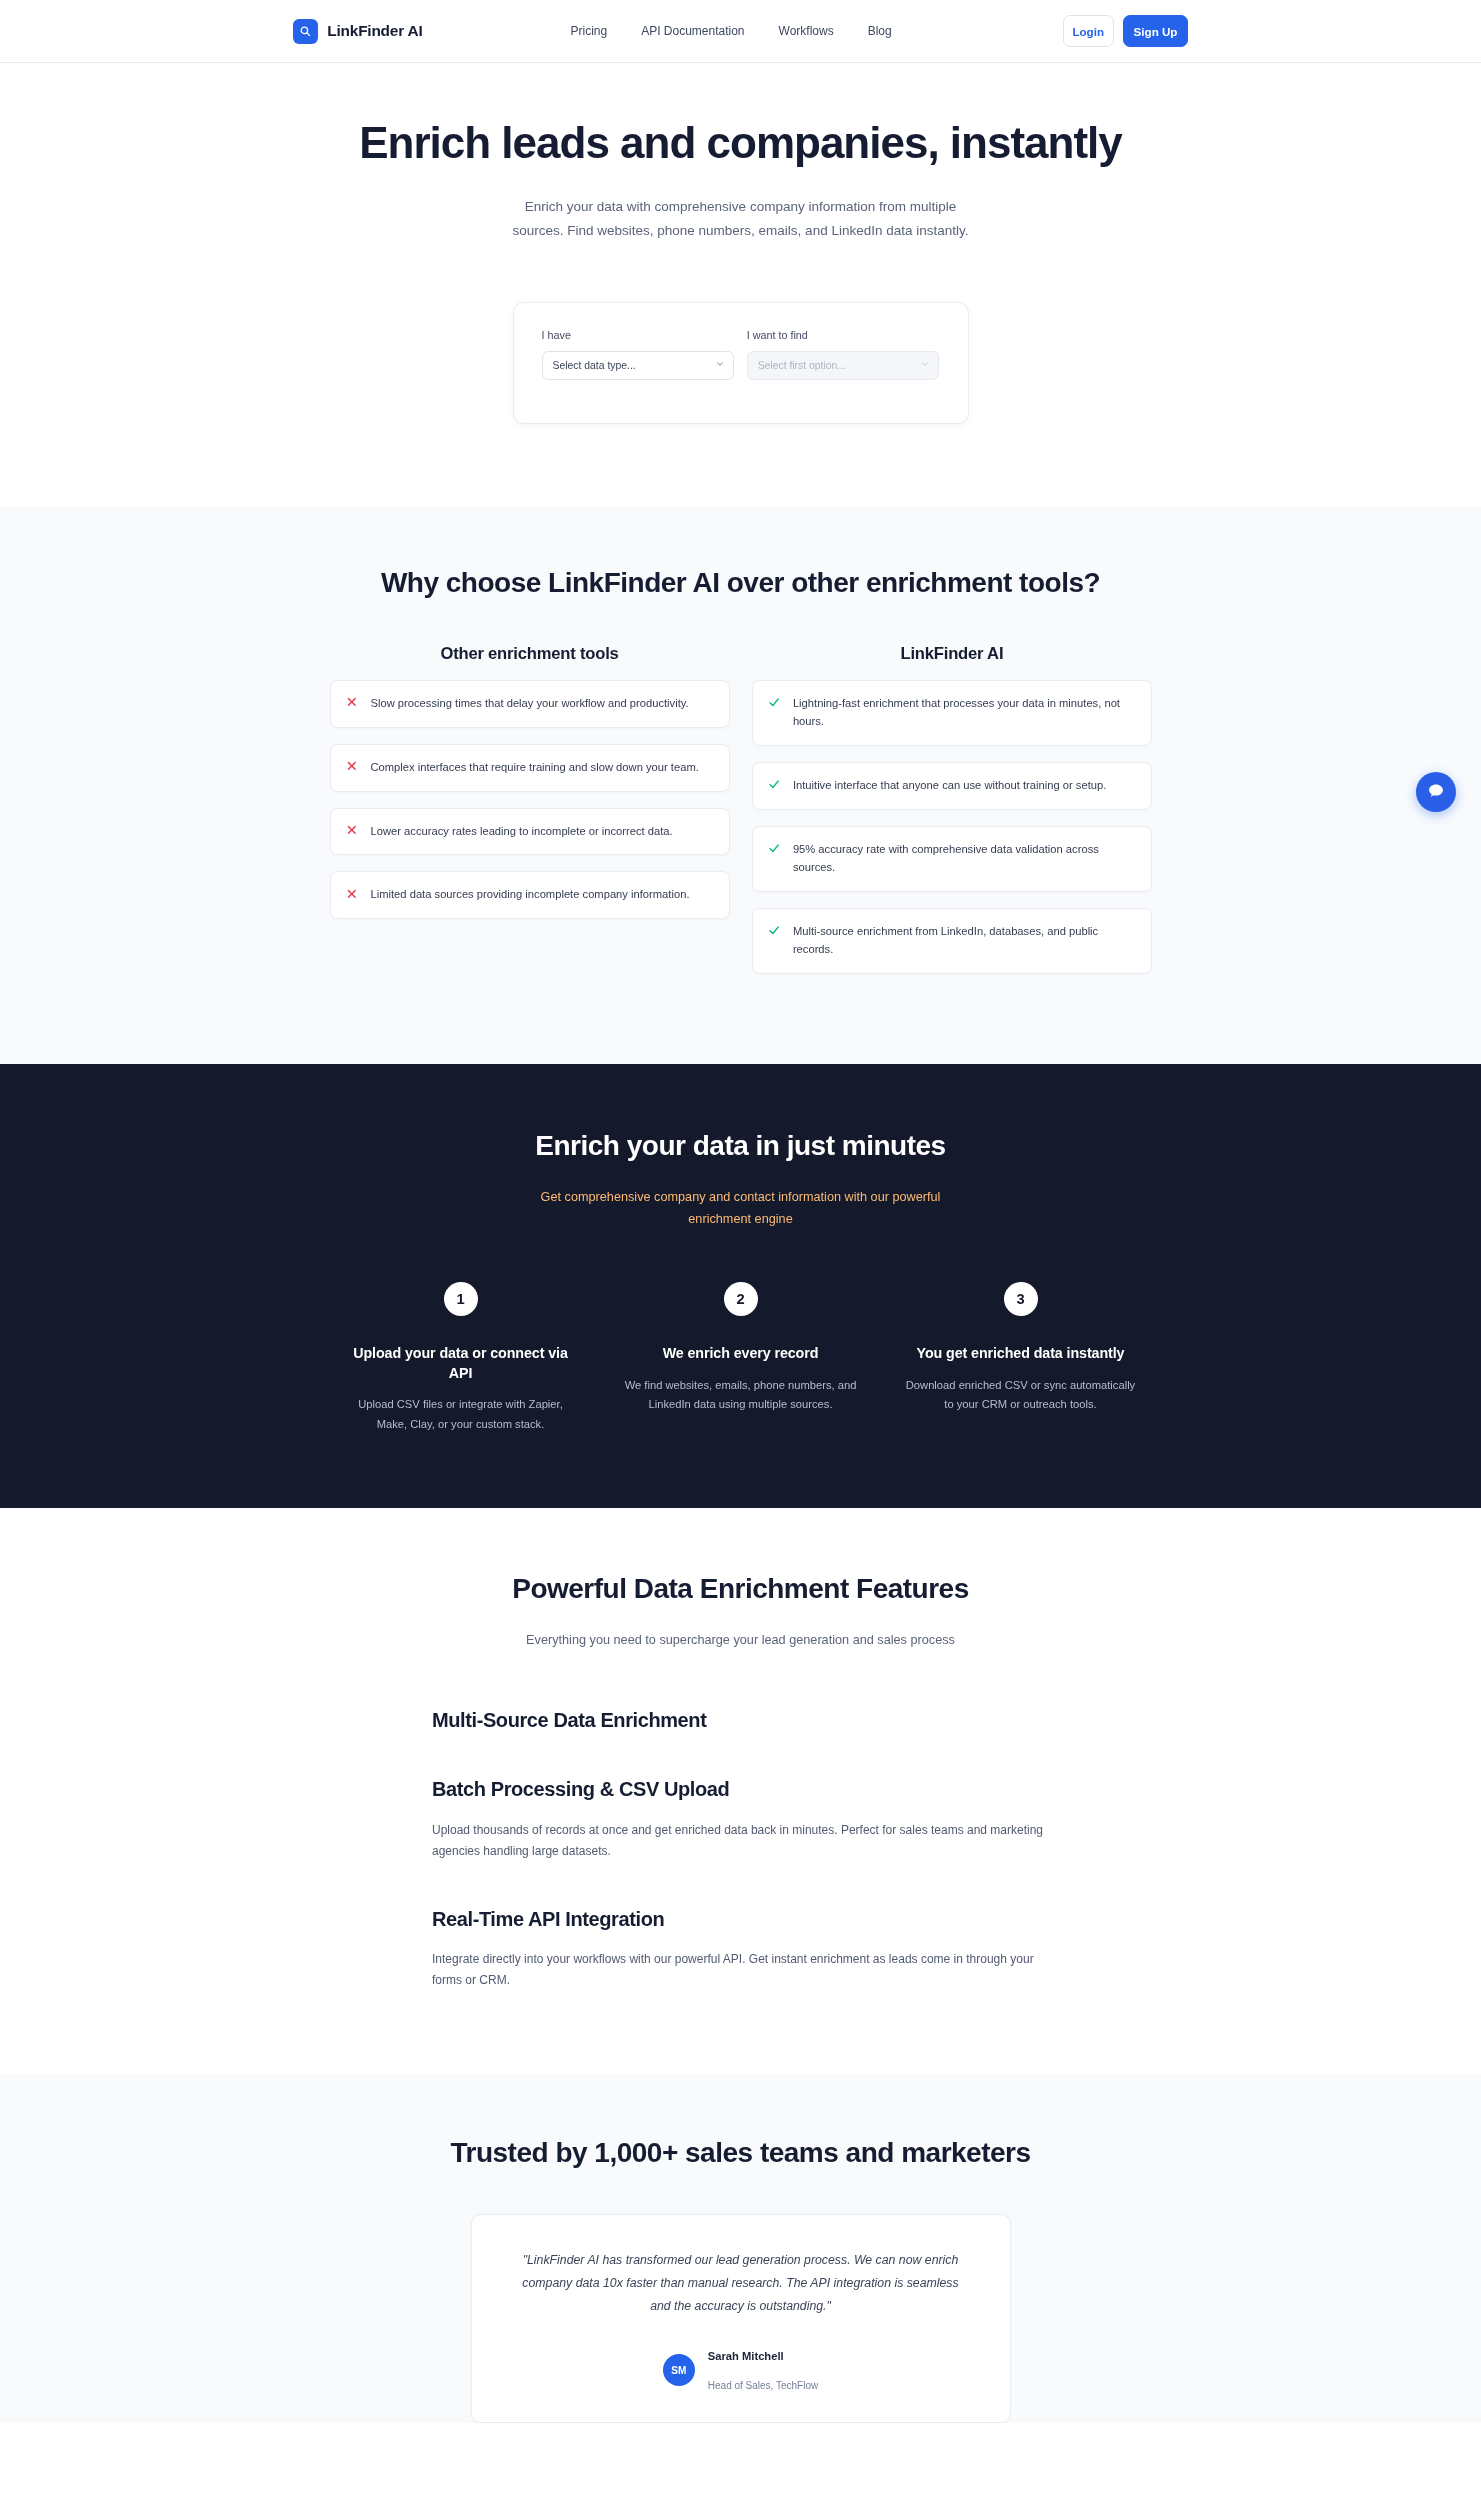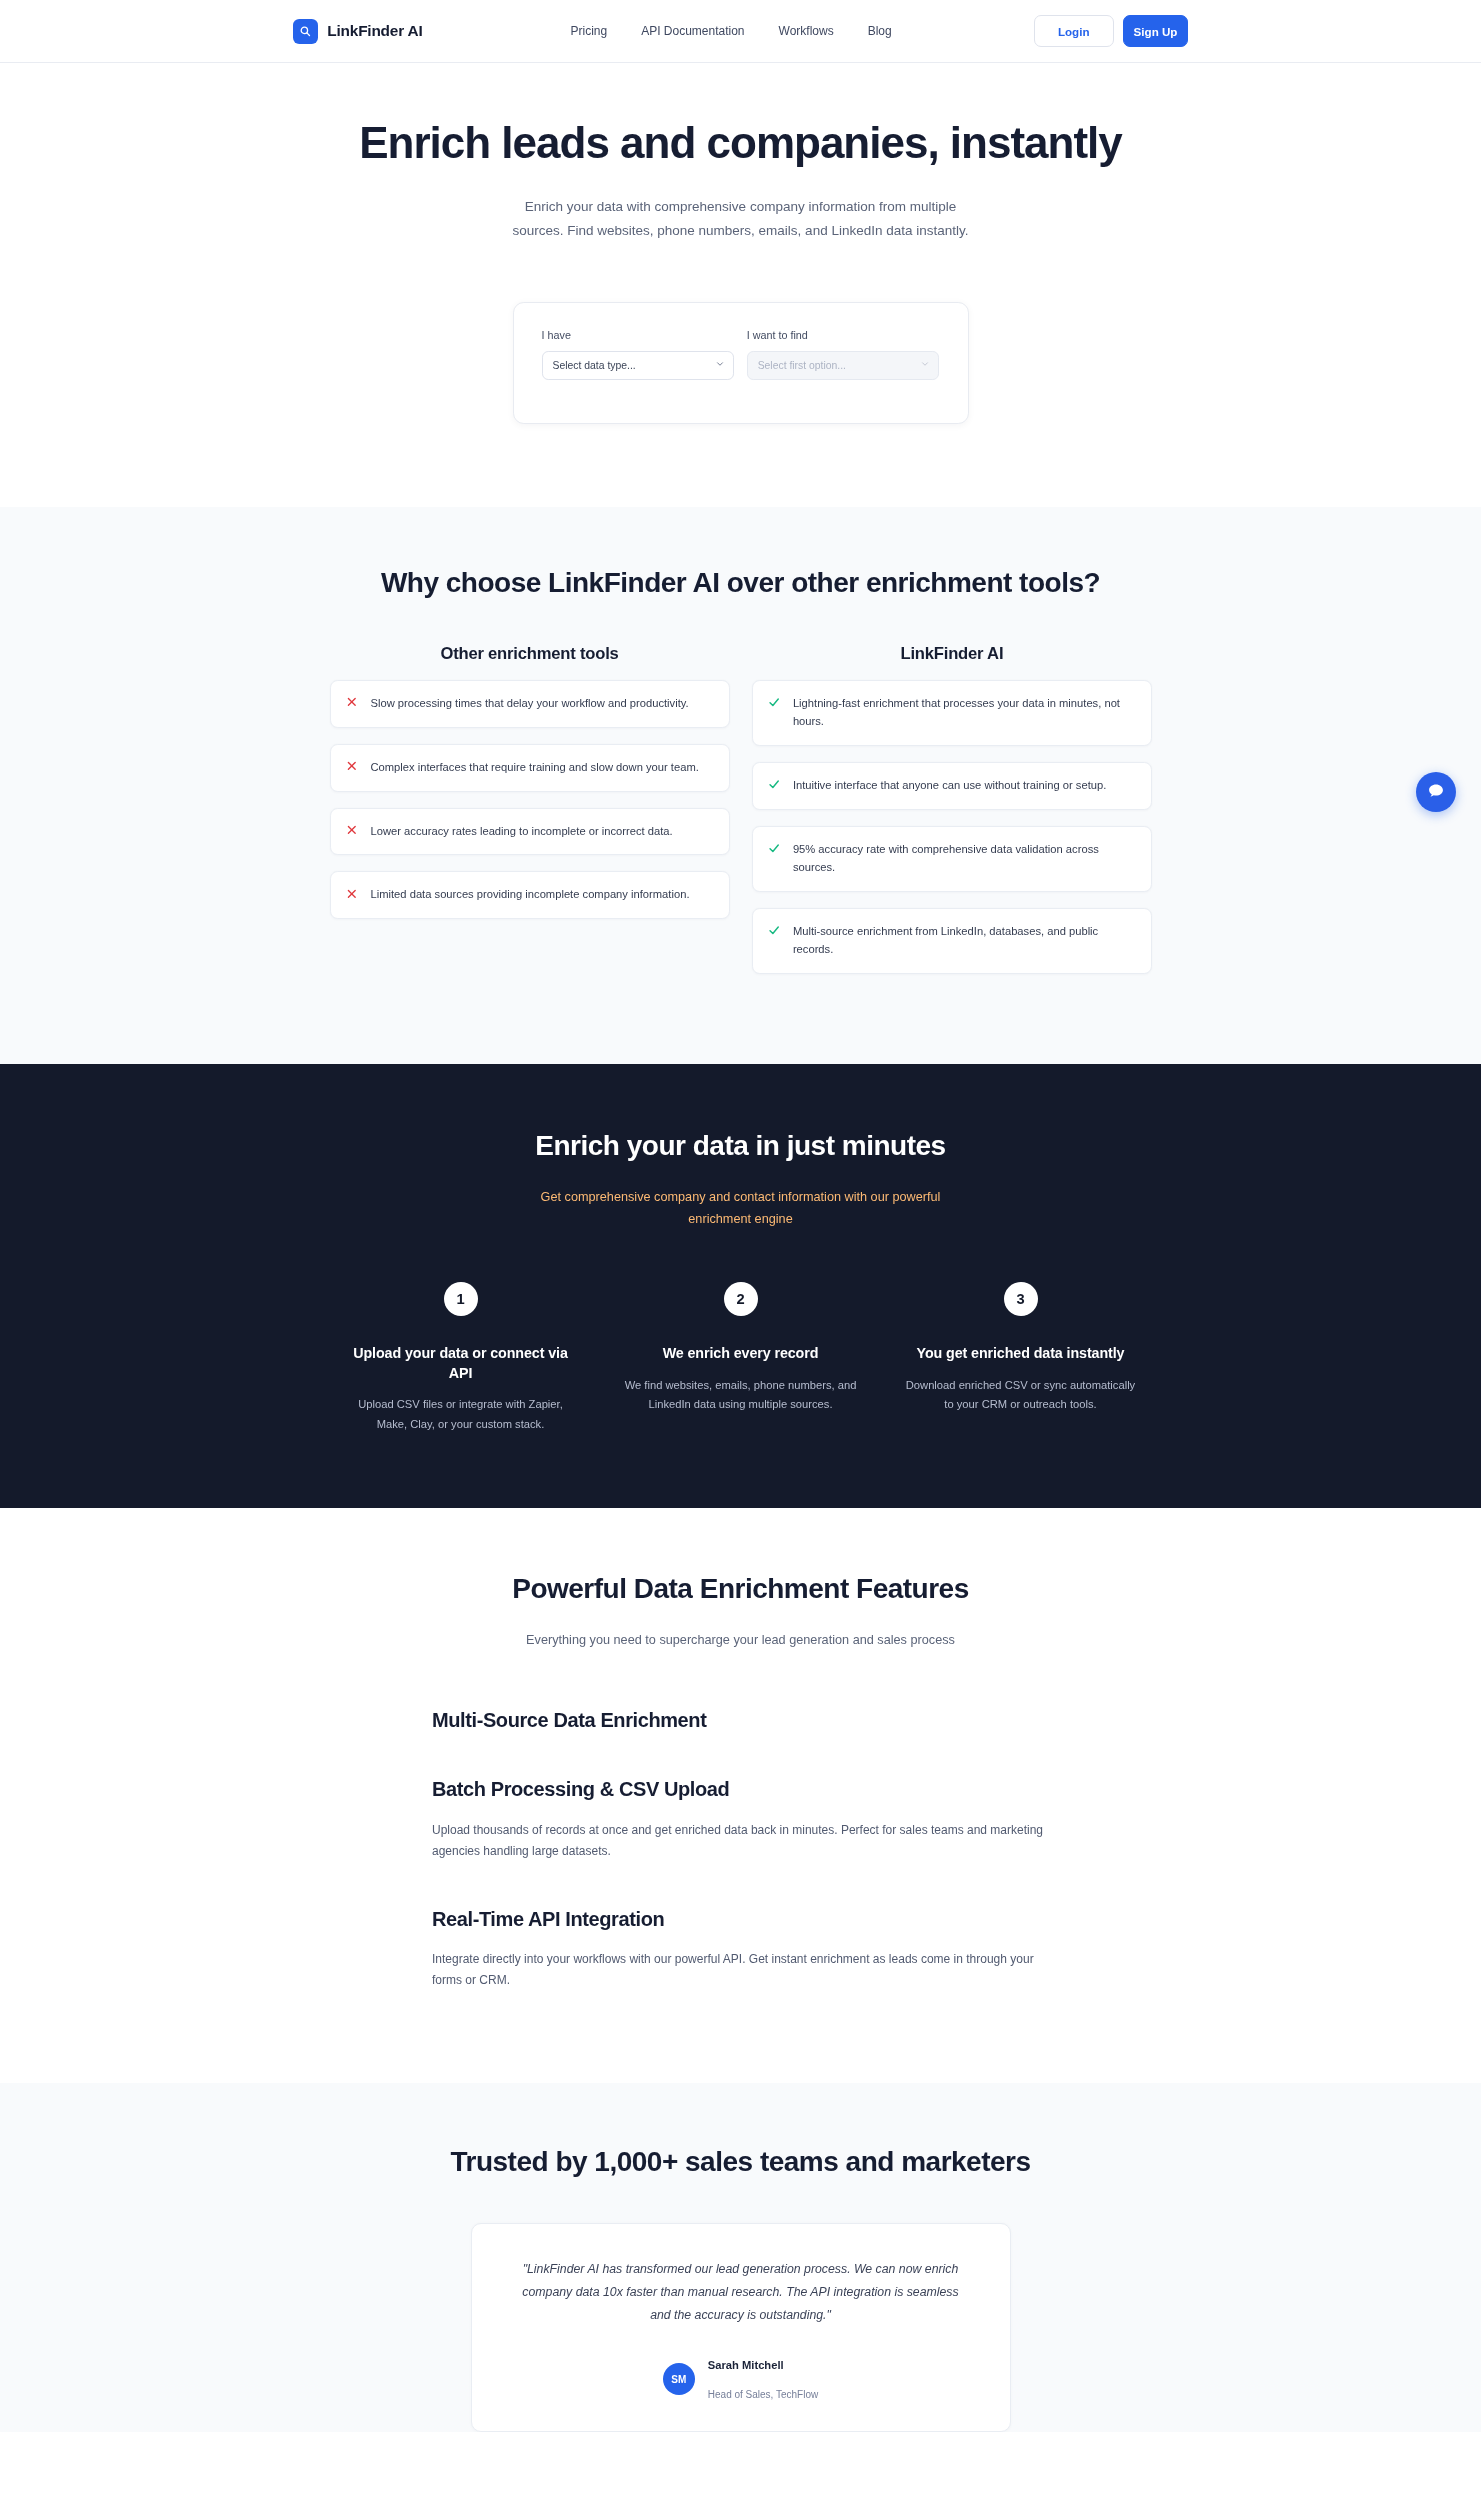--- a/index.html
+++ b/index.html
@@ -49,21 +49,21 @@
   .nav-link {
     font-size: 12px; color: #3f4860; text-decoration: none; white-space: nowrap;
     cursor: pointer;
   }
   .nav-actions { margin-left: auto; display: flex; align-items: center; gap: 9.3px; }
   .btn {
     border-radius: 7px; font-size: 11.6px; font-weight: 600;
     cursor: pointer; white-space: nowrap; display:flex; align-items:center; justify-content:center;
   }
   .btn-login {
-    width: 80px; height: 32px;
+    width: 51px; height: 32px;
     background: #ffffff; color: #2563eb; border: 0.8px solid #dfe3ec;
   }
   .btn-signup {
     width: 65px; height: 32px;
     background: #2563eb; color: #ffffff; border: 0.8px solid #2563eb;
   }
 
   
   .hero { background:#ffffff; padding: 56px 0 83px; text-align: center; }
   .hero-title {
@@ -158,21 +158,21 @@
   .step-desc { font-size: 11.2px; line-height: 1.72; color: #b6bdcf; }
 
   
   .features { background: #ffffff; padding: 65px 0 74px; }
   .features-sub {
     margin: 25.5px auto 0; width: 447px; text-align: center;
     font-size: 12.7px; line-height: 1.72; color: #5b6479;
   }
   .feat-list { width: 617px; margin: 57px auto 0; }
   .feat { margin-bottom: 46px; }
-  .feat:last-child { margin-bottom: 17px; }
+  .feat:last-child { margin-bottom: 8px; }
   .feat-title {
     font-size: 20px; font-weight: 800; color: #161d32;
     letter-spacing: -0.4px; margin-bottom: 18.5px;
   }
   .feat-desc { font-size: 12px; line-height: 1.76; color: #515a70; }
 
   
   .testi { background: #f8fafc; padding: 63px 12px 0; }
   .testi-card {
     width: 540px; margin: 45px auto 0;

